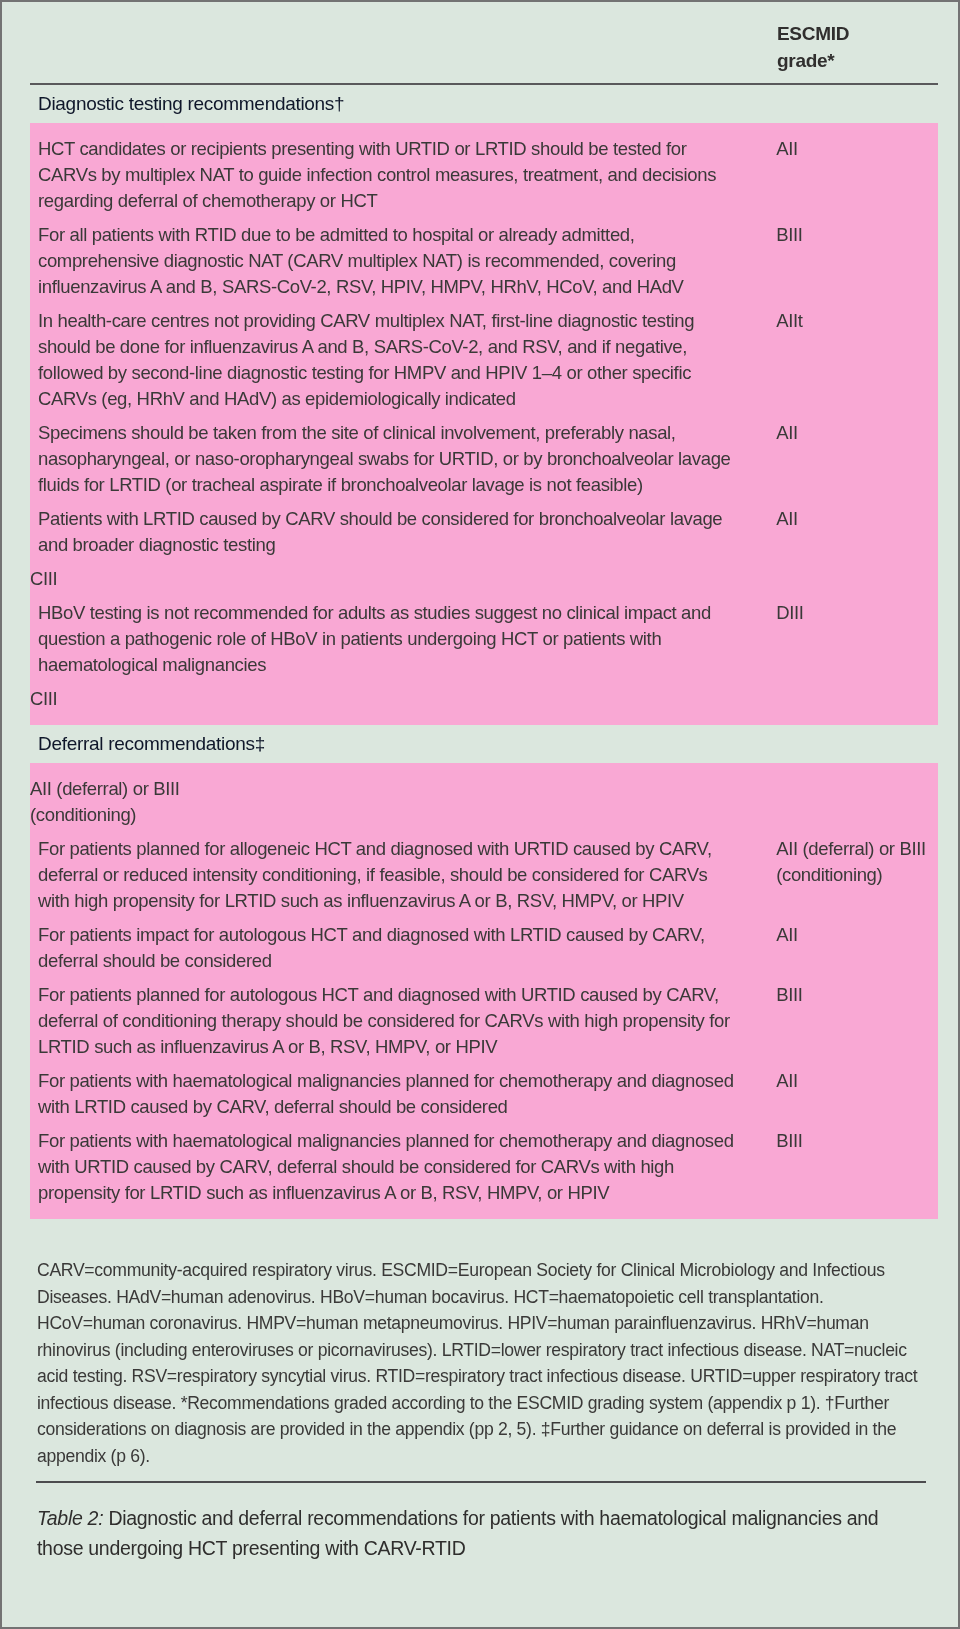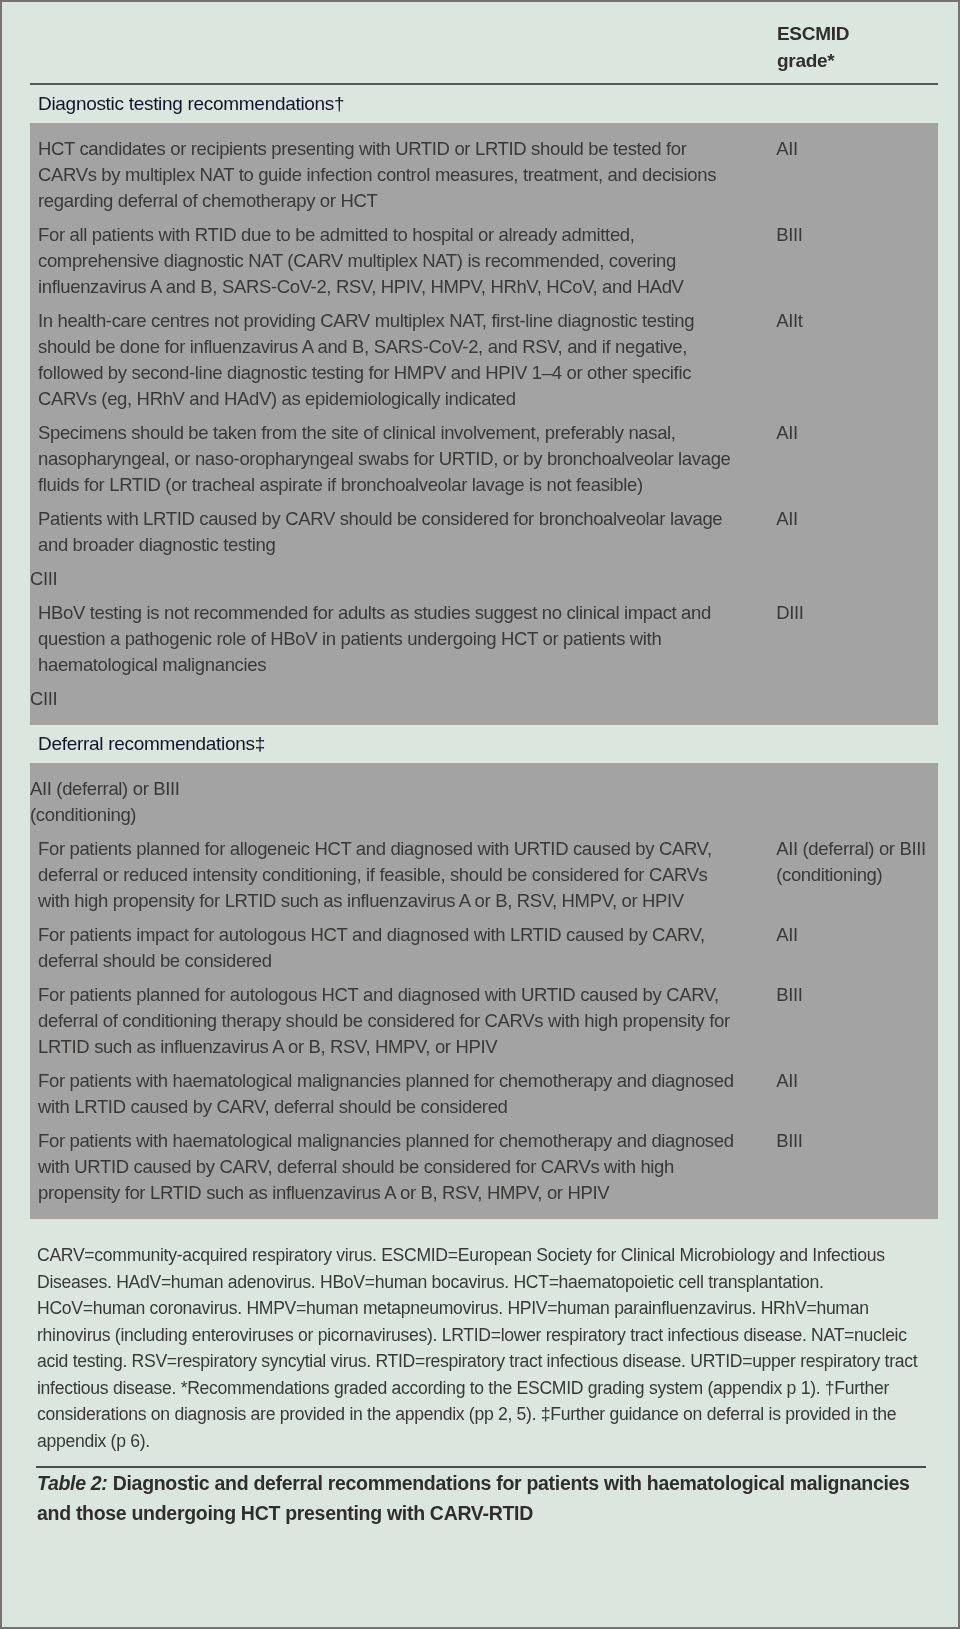--- a/index.html
+++ b/index.html
@@ -42,21 +42,21 @@
     align-items: center;
     padding-left: 8px;
     font-size: 19px;
     font-weight: normal;
     color: #0f172a;
     letter-spacing: -0.3px;
   }
 
   
   .rows-block {
-    background: #a3a3a3;
+    background: #f9a8d4;
     padding: 9px 0 9px 0;
   }
   .rec-row {
     display: flex;
     align-items: flex-start;
     padding: 4px 0 4px 0;
   }
   .rec-text {
     width: 747px;
     padding-left: 8px;
@@ -67,43 +67,43 @@
   }
   .rec-grade {
     width: 162px;
     font-size: 18.5px;
     line-height: 26px;
     letter-spacing: -0.35px;
   }
 
   
   .footnote {
-    margin-top: 23px;
+    margin-top: 38px;
     padding-left: 7px;
     padding-right: 4px;
     font-size: 17.6px;
     line-height: 26.5px;
     letter-spacing: -0.3px;
     color: #3a3938;
   }
 
   
   .caption-rule {
     margin-top: 12px;
     margin-left: 6px;
     margin-right: 12px;
     border-top: 2px solid #4c4c4e;
   }
   .caption {
-    margin-top: 0;
+    margin-top: 20px;
     padding-left: 7px;
     padding-right: 10px;
     font-size: 19.5px;
     line-height: 30px;
-    font-weight: bold;
+    font-weight: normal;
     color: #2f2e2d;
     letter-spacing: -0.3px;
   }
   .cap-label { font-style: italic; }
 </style>
 </head>
 <body>
 
 <div class="table-card">
 

